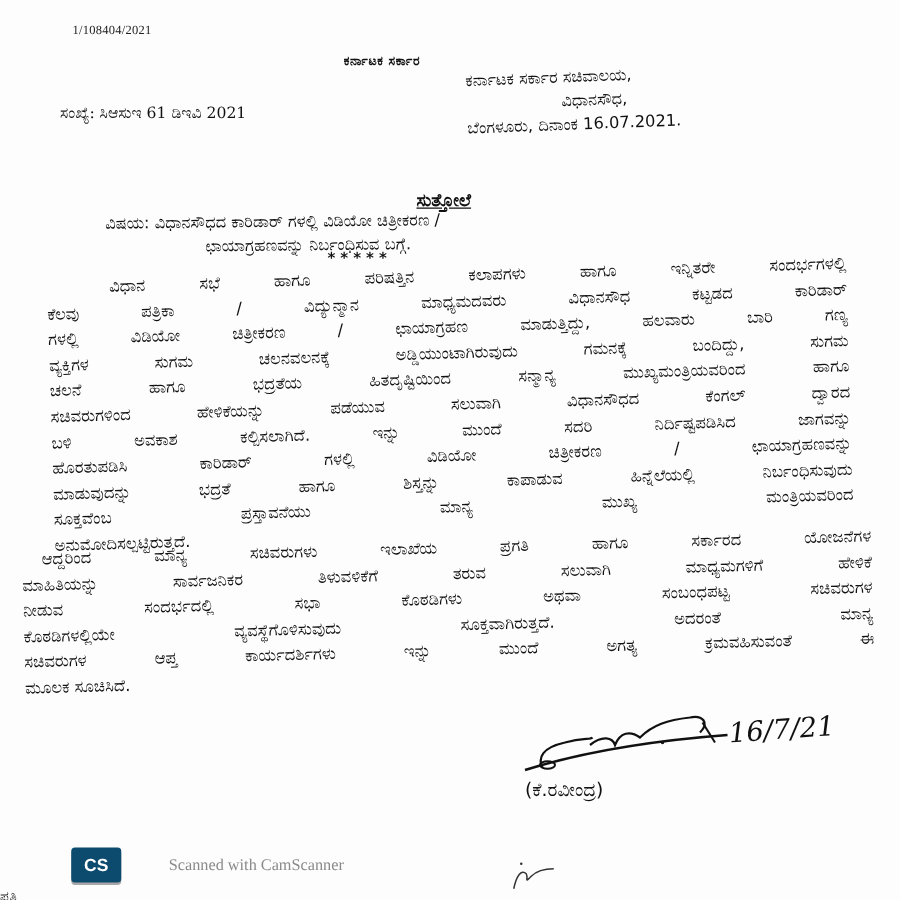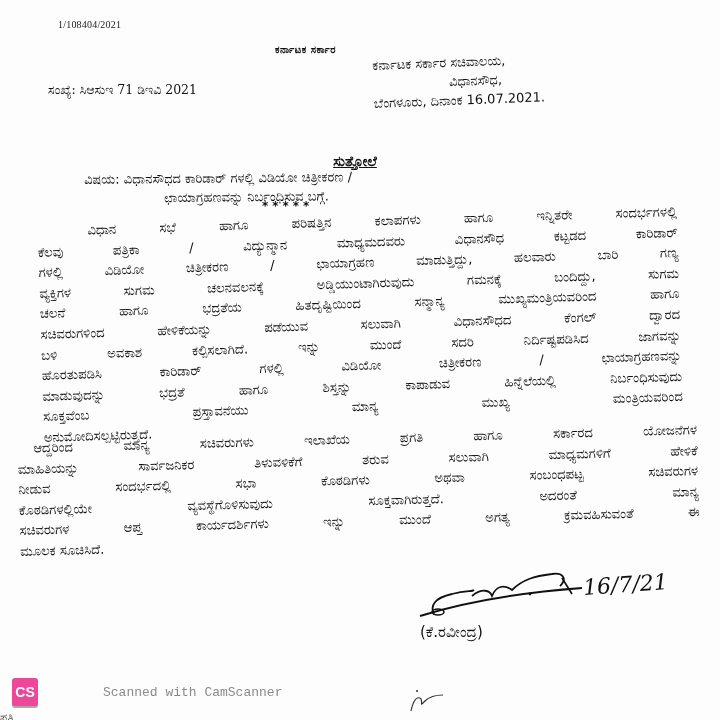--- a/index.html
+++ b/index.html
@@ -132,55 +132,56 @@
       left: 407px; top: 685px;
       width: 40px; height: 30px;
     }
     .camscanner {
       position: absolute;
       left: 12px; top: 678px;
       display: flex;
       align-items: center;
     }
     .cs-logo {
-      width: 26px; height: 28px;
-      background: #ec4899;
+      width: 40px; height: 28px;
+      background: #0c4a6e;
       border-radius: 3px;
       color: #ffffff;
       font-family: "Liberation Sans", sans-serif;
       font-weight: bold;
       font-size: 14px;
       display: flex;
       align-items: center;
       justify-content: center;
       box-shadow: 0 2px 0 #a8a8a8;
+      margin-left: 45px;
     }
     .cs-text {
-      margin-left: 65px;
-      font-family: Liberation Mono, monospace;
+      margin-left: 38px;
+      font-family: Liberation Serif, serif;
       font-size: 13px;
       color: #8a8a8a;
     }
     .bottom-cut {
       position: absolute;
       left: 0; top: 711px;
       font-size: 11px;
       color: #222;
     }
   </style>
 </head>
 <body>
 
 <div class="page">
 
   <div class="file-ref">1/108404/2021</div>
 
   <div class="govt-title">ಕರ್ನಾಟಕ ಸರ್ಕಾರ</div>
 
-  <div class="order-no">ಸಂಖ್ಯೆ: ಸಿಆಸುಇ 71 ಡಿಇವಿ 2021</div>
+  <div class="order-no">ಸಂಖ್ಯೆ: ಸಿಆಸುಇ 61 ಡಿಇವಿ 2021</div>
 
   <div class="office-block">
     <div class="l1">ಕರ್ನಾಟಕ ಸರ್ಕಾರ ಸಚಿವಾಲಯ,</div>
     <div class="l2">ವಿಧಾನಸೌಧ,</div>
     <div class="l3">ಬೆಂಗಳೂರು, ದಿನಾಂಕ 16.07.2021.</div>
   </div>
 
   <div class="circular-title">ಸುತ್ತೋಲೆ</div>
 
   <div class="subject">

